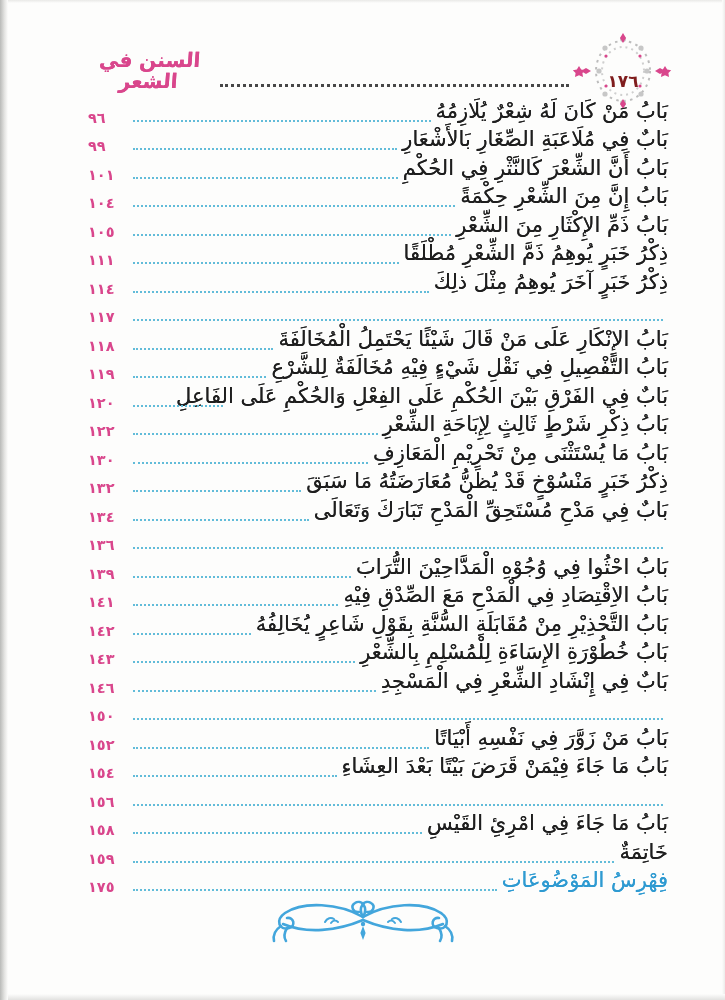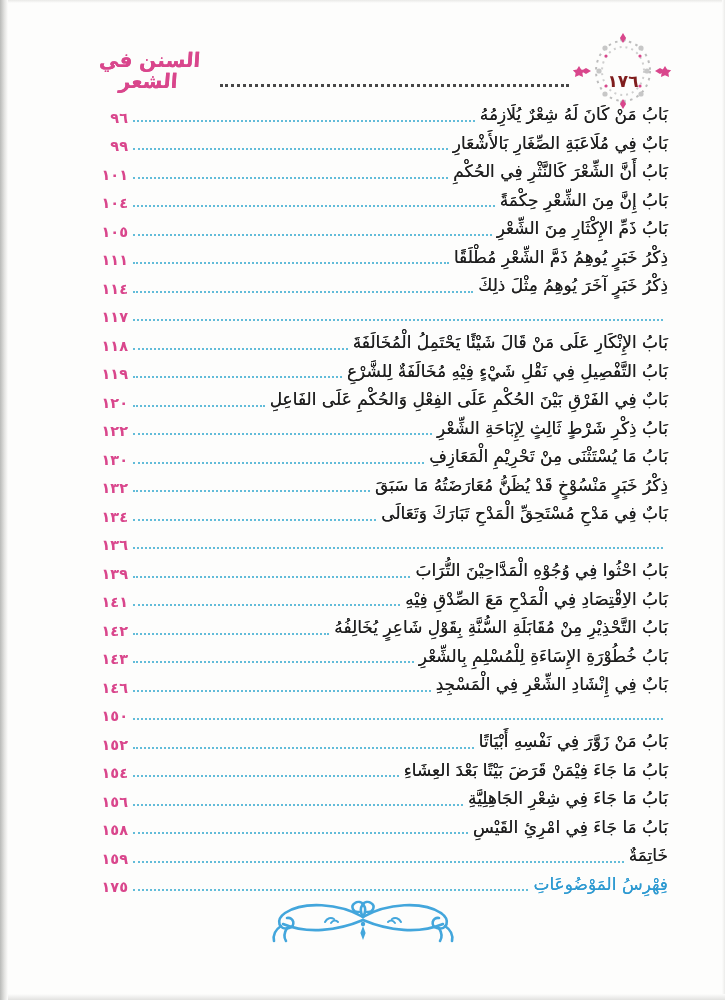--- a/index.html
+++ b/index.html
@@ -56,32 +56,32 @@
     position:absolute;top:99px;left:88px;right:57px;
     direction:rtl;
   }
   .toc-row{
     display:flex;align-items:flex-end;
     height:28.5px;
     direction:rtl;
   }
   .toc-title{
     flex:0 0 auto;max-width:440px;
-    font-size:17px;color:var(--ink);
+    font-size:21px;color:var(--ink);
     line-height:1.55;white-space:nowrap;
     text-shadow:0 0 .45px #333;
   }
   .toc-leader{
     flex:1 1 auto;height:0;
     border-bottom:2.4px dotted var(--leader);
     margin:0 5px 6px 5px;
   }
   .toc-page{
     flex:0 0 auto;min-width:40px;
-    direction:ltr;text-align:right;
+    direction:ltr;text-align:left;
     font-size:14.5px;font-weight:bold;color:var(--pink);
     padding-bottom:2px;letter-spacing:1px;
   }
   .toc-row.highlight .toc-title{
     color:var(--index-blue);font-weight:normal;text-shadow:0 0 .5px var(--index-blue);
   }
 
   
   .flourish{
     position:absolute;top:893px;left:0;width:725px;
@@ -272,21 +272,20 @@
       <span class="toc-page">١٥٢</span>
     </div>
 
     <div class="toc-row">
       <span class="toc-title">بَابُ مَا جَاءَ فِيْمَنْ قَرَضَ بَيْتًا بَعْدَ العِشَاءِ</span>
       <span class="toc-leader"></span>
       <span class="toc-page">١٥٤</span>
     </div>
 
     <div class="toc-row">
-      <span class="toc-title">بَابُ مَا جَاءَ فِي شِعْرِ الجَاهِلِيَّةِ</span>
       <span class="toc-leader"></span>
       <span class="toc-page">١٥٦</span>
     </div>
 
     <div class="toc-row">
       <span class="toc-title">بَابُ مَا جَاءَ فِي امْرِئِ القَيْسِ</span>
       <span class="toc-leader"></span>
       <span class="toc-page">١٥٨</span>
     </div>
 

